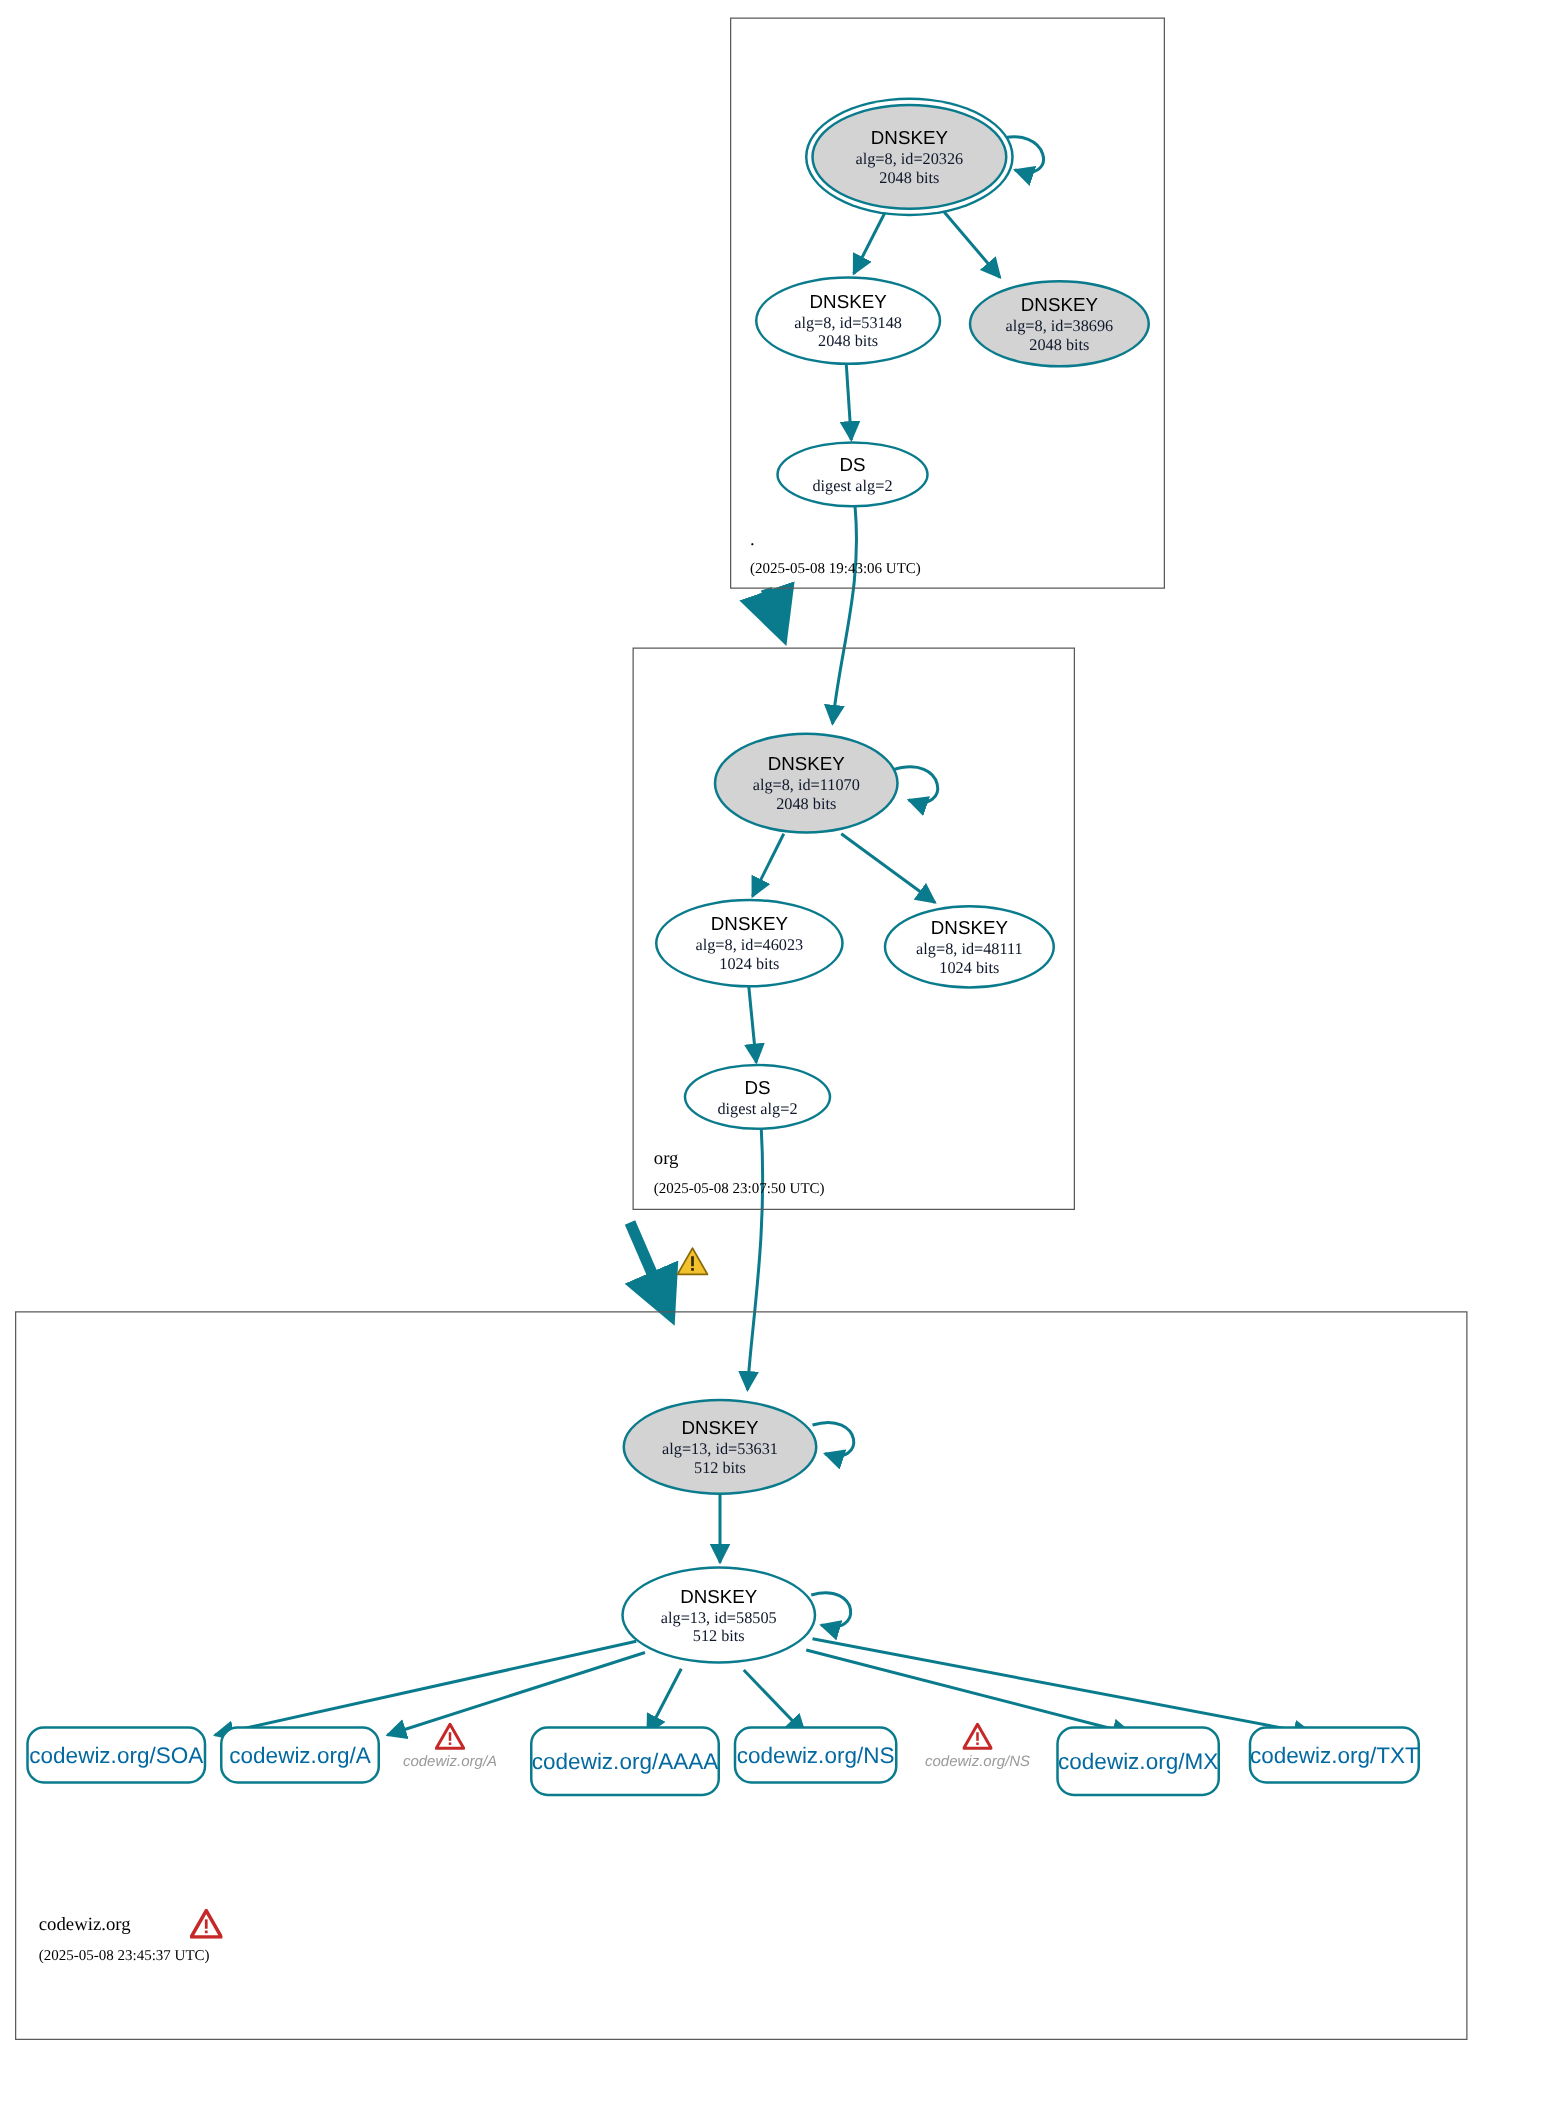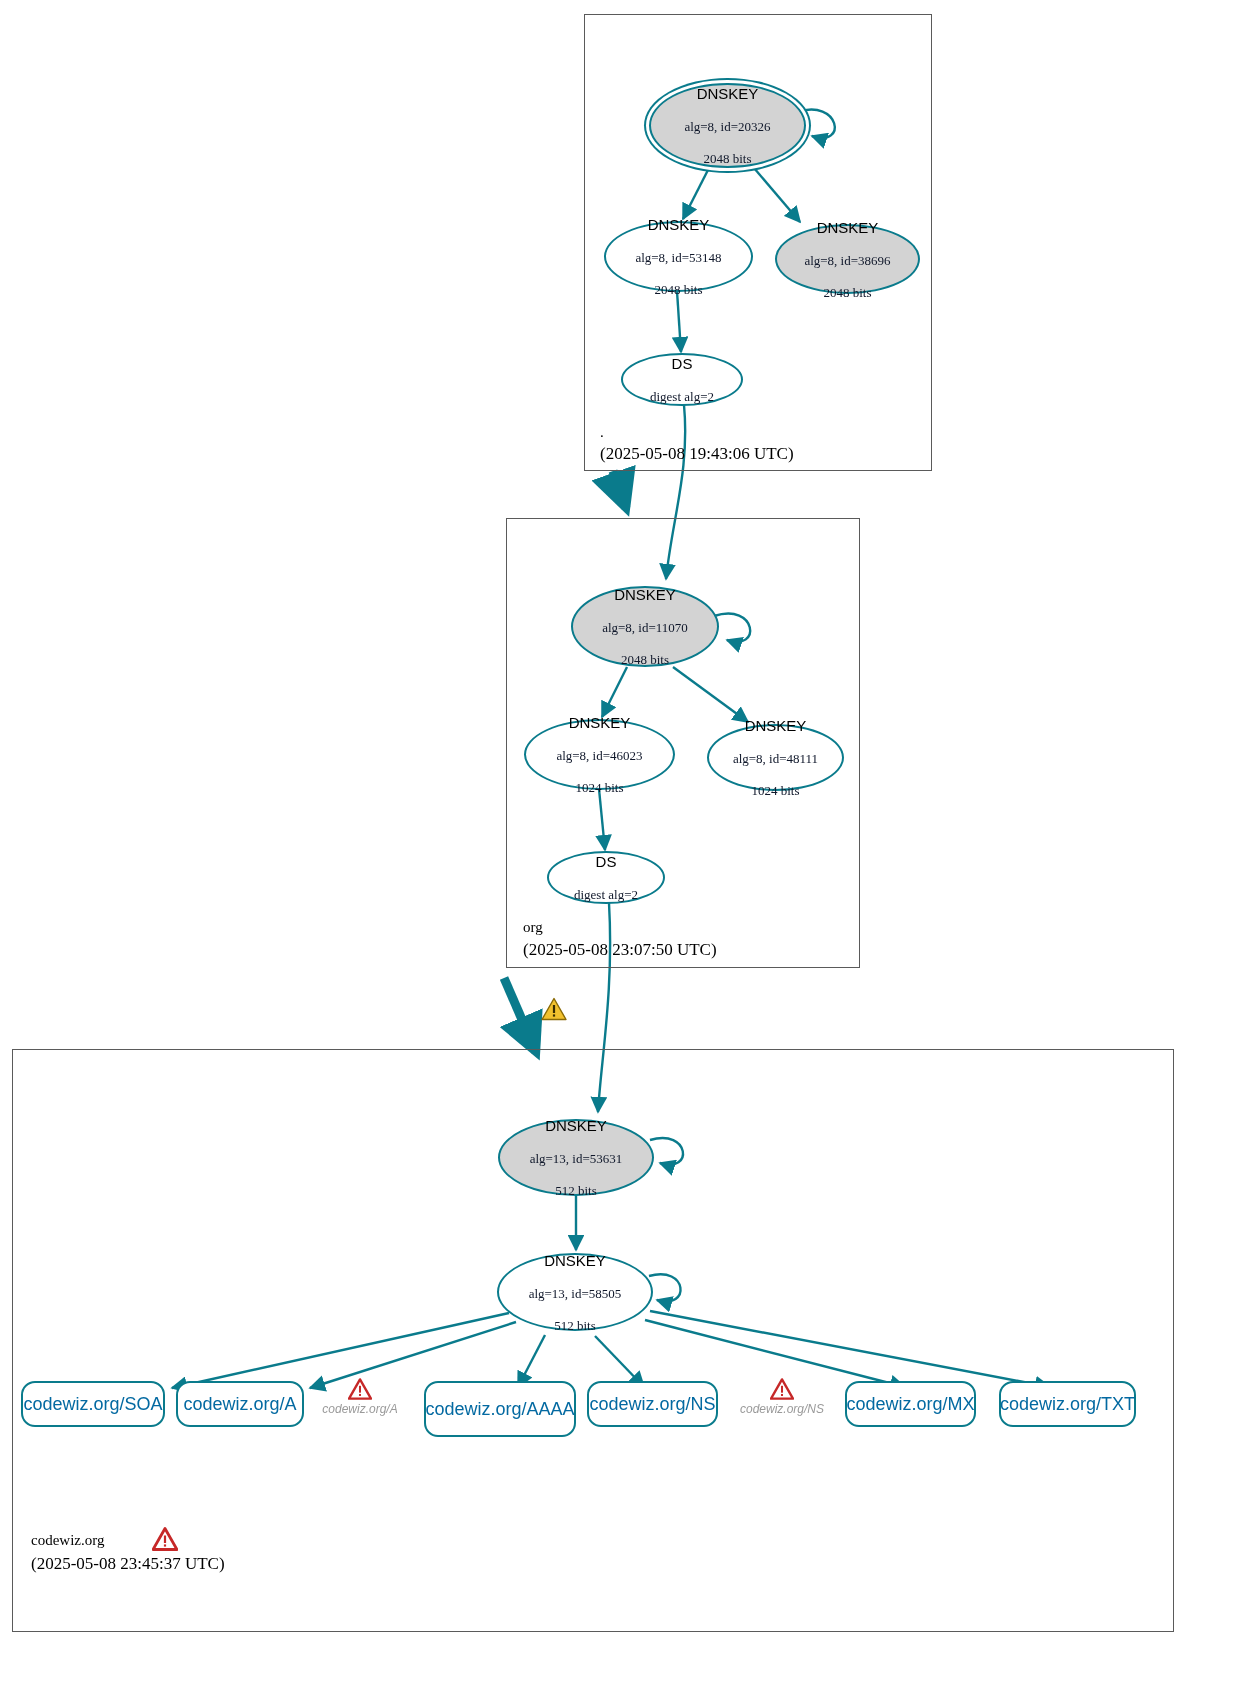--- a/index.html
+++ b/index.html
@@ -12,28 +12,28 @@
   svg#wires{position:absolute;left:0;top:0;width:1249px;height:1694px;pointer-events:none;}
 
   .zonebox{
     position:absolute;border:1px solid #5a5a5a;background:transparent;box-sizing:border-box;
   }
   .zonelabel{
     position:absolute;font-family:"Liberation Serif", serif;color:#000;
     white-space:nowrap;
   }
   .zonename{font-size:15px;line-height:17px;}
-  .zonetime{font-size:17px;line-height:16px;}
+  .zonetime{font-size:12px;line-height:16px;}
 
   
   .node{
     position:absolute;box-sizing:border-box;
     border:2px solid #0a7b8c;border-radius:50%;
     display:flex;flex-direction:column;align-items:center;justify-content:center;
-    text-align:center;background:#ffffff;gap:17px;
+    text-align:center;background:#ffffff;
   }
   .node.filled{background:#d3d3d3;}
   .node.dbl{box-shadow:0 0 0 3px #ffffff, 0 0 0 5px #0a7b8c;}
   .node .t1{
     font-family:"Liberation Sans", sans-serif;font-size:15px;color:#000;line-height:17px;
   }
   .node .t2,.node .t3{
     font-family:"Liberation Serif", serif;font-size:13px;color:#0f172a;line-height:15px;
   }
 
@@ -178,21 +178,21 @@
   <div class="node" style="left:497px;top:1253px;width:156px;height:78px;">
     <div class="t1">DNSKEY</div>
     <div class="t2">alg=13, id=58505</div>
     <div class="t3">512 bits</div>
   </div>
 
   <div class="rrnode" style="left:21px;top:1381px;width:144px;height:46px;">codewiz.org/SOA</div>
   <div class="rrnode" style="left:176px;top:1381px;width:128px;height:46px;">codewiz.org/A</div>
   <div class="rrnode" style="left:424px;top:1381px;width:152px;height:56px;">codewiz.org/AAAA</div>
   <div class="rrnode" style="left:587px;top:1381px;width:131px;height:46px;">codewiz.org/NS</div>
-  <div class="rrnode" style="left:845px;top:1381px;width:131px;height:46px;">codewiz.org/MX</div>
+  <div class="rrnode" style="left:845px;top:1381px;width:131px;height:56px;">codewiz.org/MX</div>
   <div class="rrnode" style="left:999px;top:1381px;width:137px;height:46px;">codewiz.org/TXT</div>
 
   <div class="warn" style="left:541px;top:997px;">
     <svg width="26" height="24" viewBox="0 0 26 24">
       <path d="M13 1.5 L25 22.5 L1 22.5 Z" fill="#f2c12e" stroke="#8a6a06" stroke-width="1.4" stroke-linejoin="round"></path>
       <rect x="11.9" y="8" width="2.2" height="8" fill="#3a2d00"></rect>
       <rect x="11.9" y="17.4" width="2.2" height="2.2" fill="#3a2d00"></rect>
     </svg>
   </div>
 

